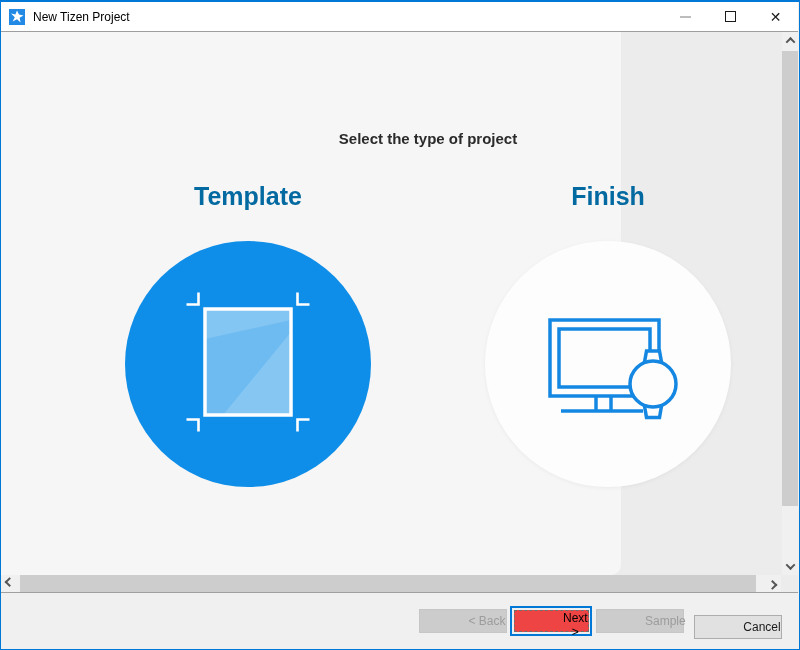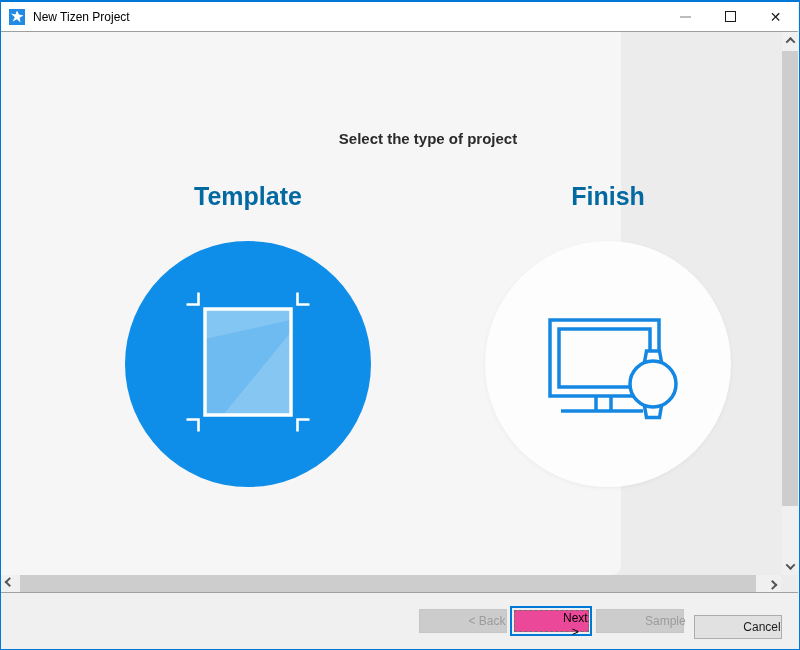--- a/index.html
+++ b/index.html
@@ -78,21 +78,21 @@
   }
   .btn:disabled { background:#cccccc; border-color:#c6c6c6; color:#9c9c9c; }
   .btn.back { margin-right:3px; }
   .btn.finish { margin-left:4px; }
   .btn.cancel { margin-left:10px;margin-top:12px; }
   .next-wrap {
     border:2px solid #0078d7; background:#efefef; padding:2px; height:30px; width:82px;
     display:flex; align-items:stretch;
   }
   .btn.next {
-    flex:1; width:auto; height:auto; background:#ec4899;
+    flex:1; width:auto; height:auto; background:#ef4444;
     border:1px dashed #6e6e6e; color:#000;
   }
 </style>
 </head>
 <body>
 
 <div class="window">
 
   <div class="titlebar">
     <span class="app-icon">

